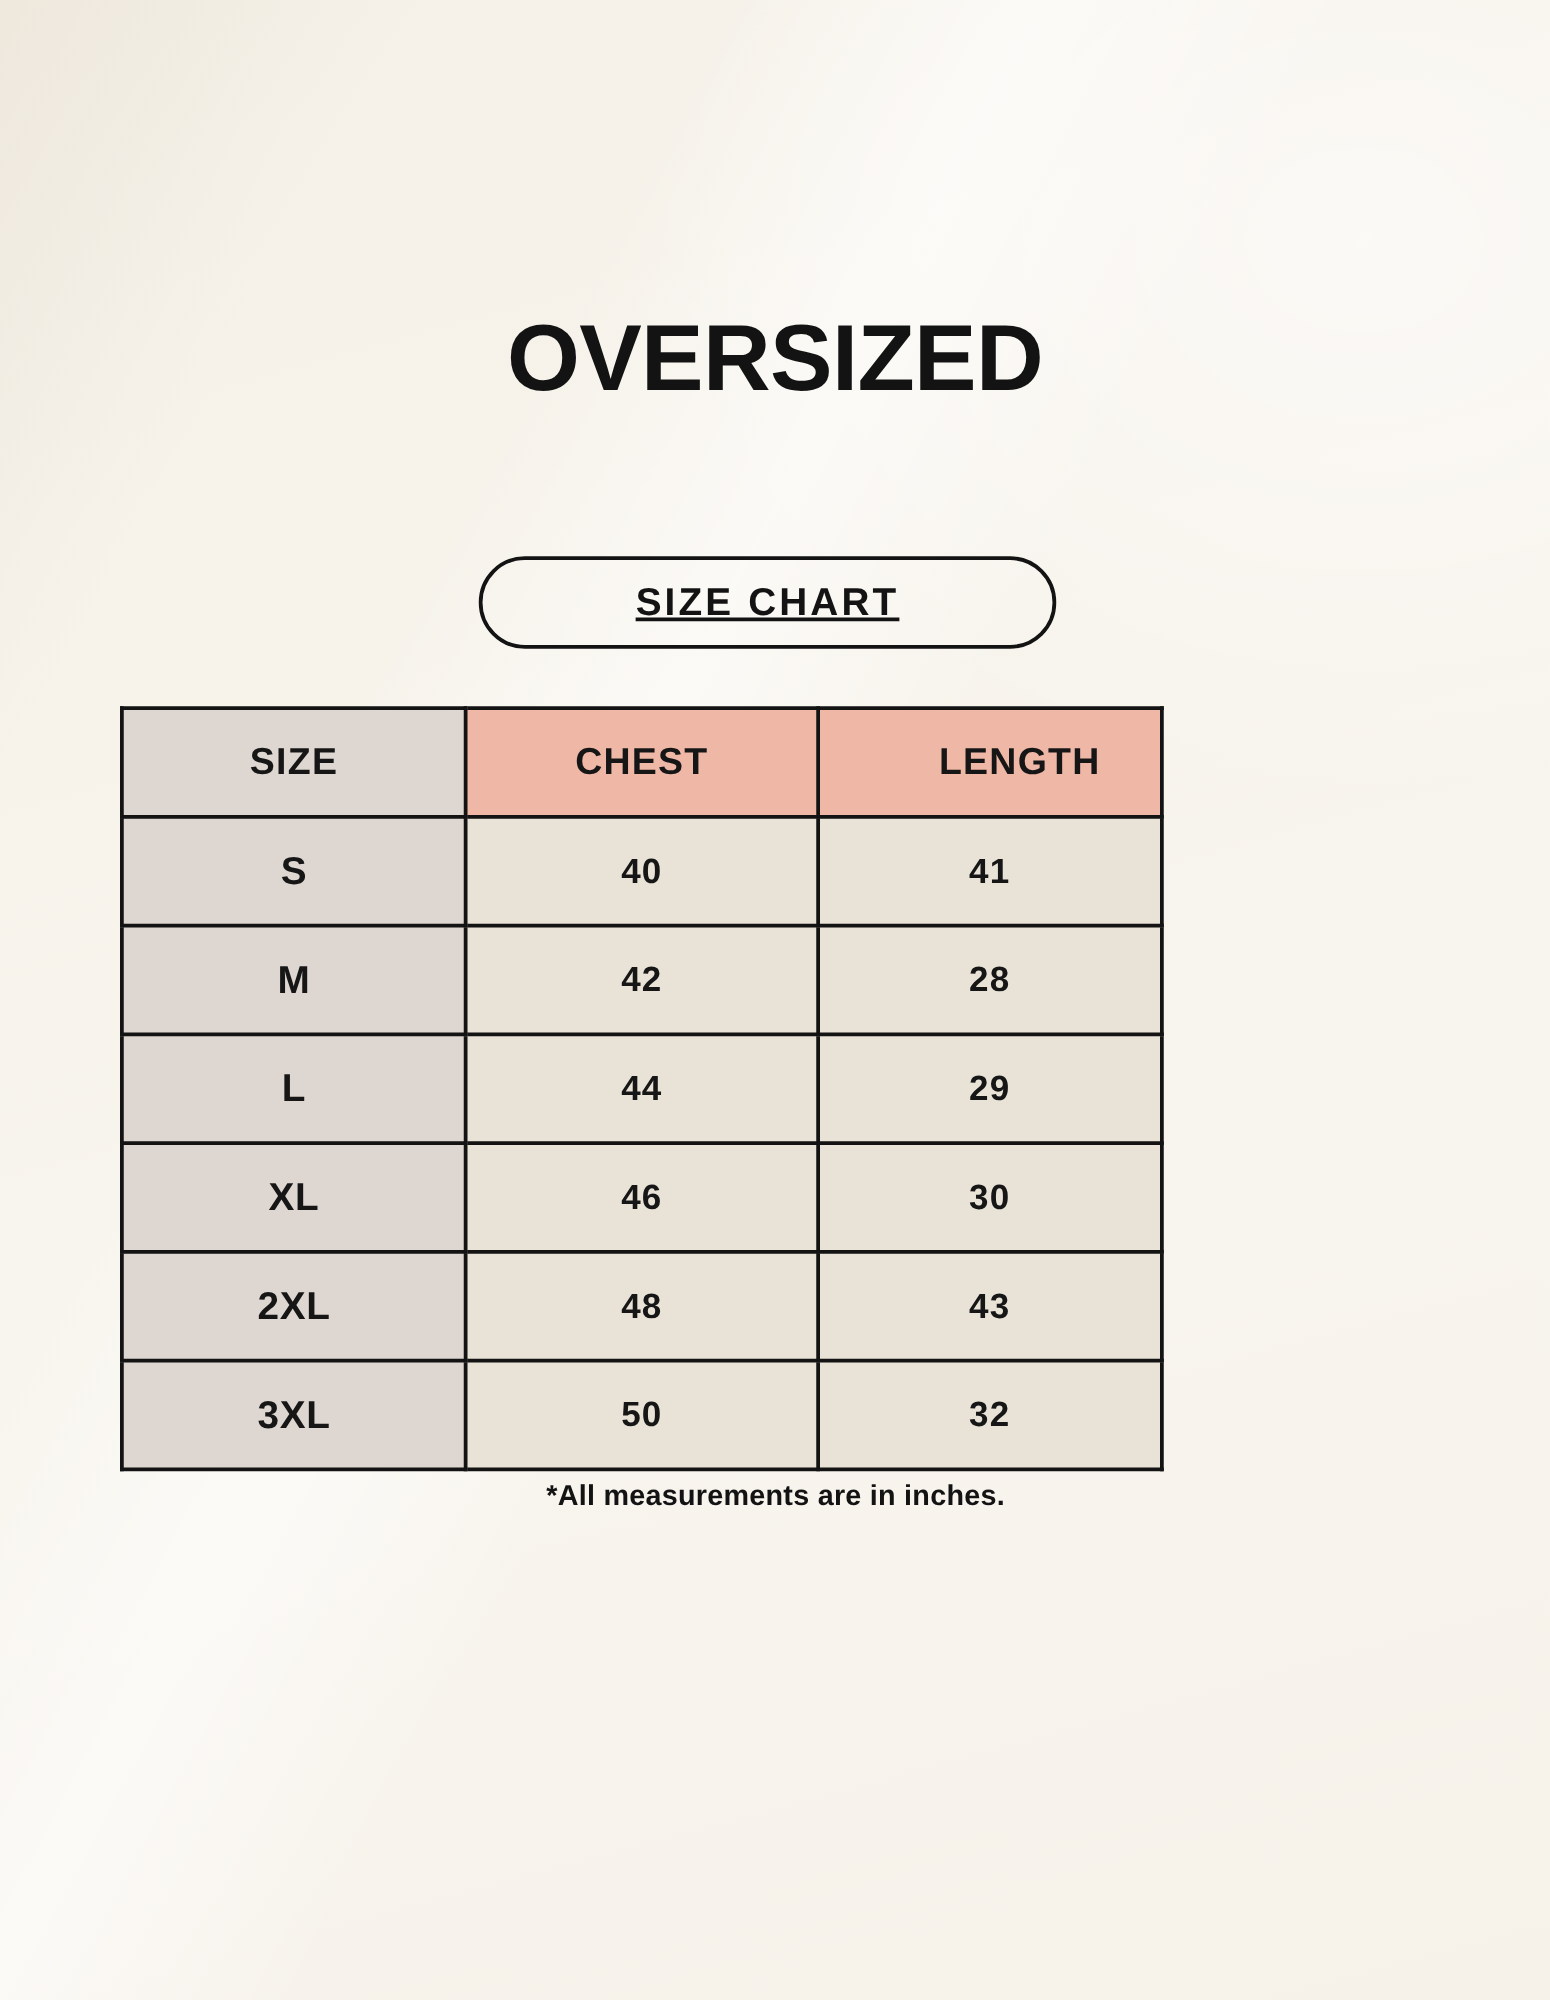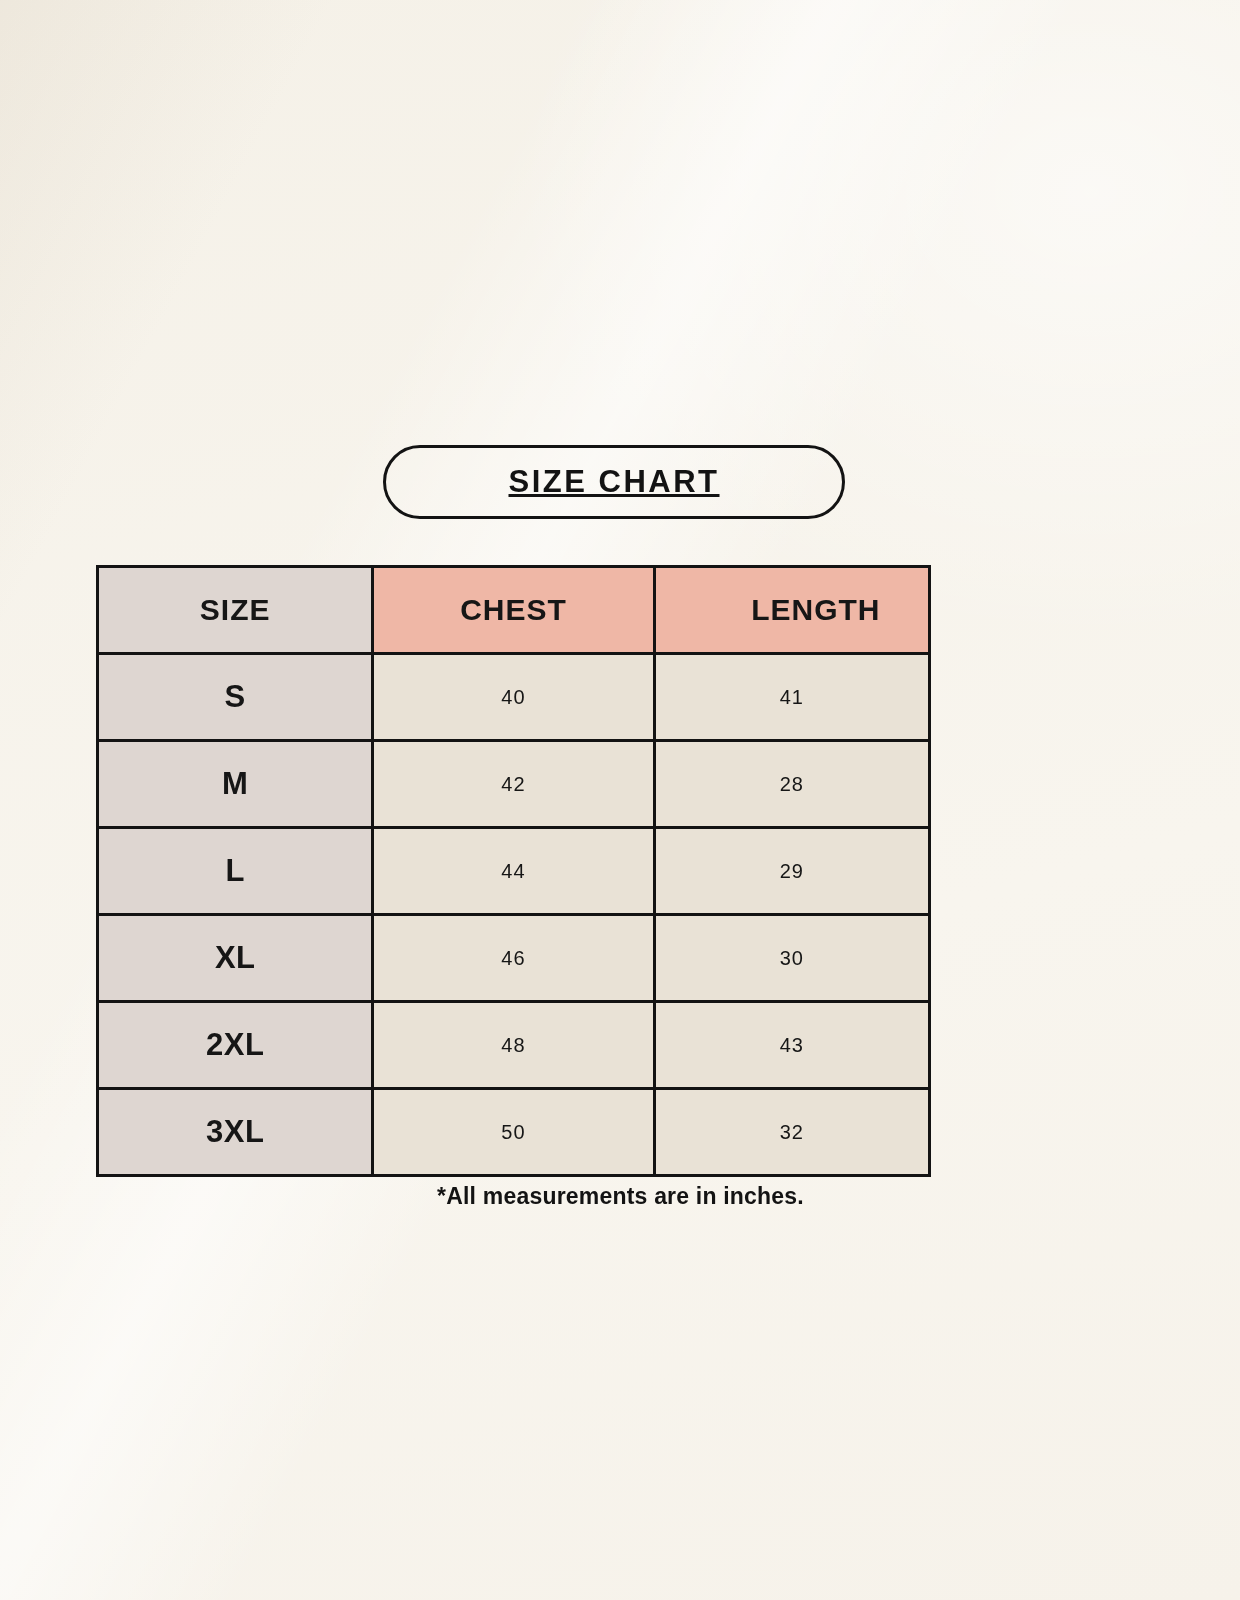--- a/index.html
+++ b/index.html
@@ -83,42 +83,43 @@
   .size-table .col-chest { width: 33.8%; background: #efb7a6; }
   .size-table .col-length{ width: 33.1%; background: #efb7a6; padding-left: 48px; }
   .size-table tbody th {
     background: #ded6d1;
     font-size: 31px;
     font-weight: bold;
     letter-spacing: 0.5px;
   }
   .size-table tbody td {
     background: #e9e2d6;
-    font-size: 20px;
-    font-weight: normal;
+    font-size: 28px;
+    font-weight: bold;
     letter-spacing: 1px;
   }
   .footnote {
     position: absolute;
     top: 1183px;
     left: 96px;
     width: 1049px;
     text-align: center;
     font-size: 23px;
     font-weight: bold;
     letter-spacing: 0.2px;
     color: #131313;
   }
 </style>
 </head>
 <body>
 
 <div class="canvas">
 
   <h1 class="title">
+    <span class="line">OVERSIZED</span>
   </h1>
 
   <div class="pill">
     <span>SIZE CHART</span>
   </div>
 
   <table class="size-table">
     <thead>
       <tr>
         <th class="col-size">SIZE</th>

